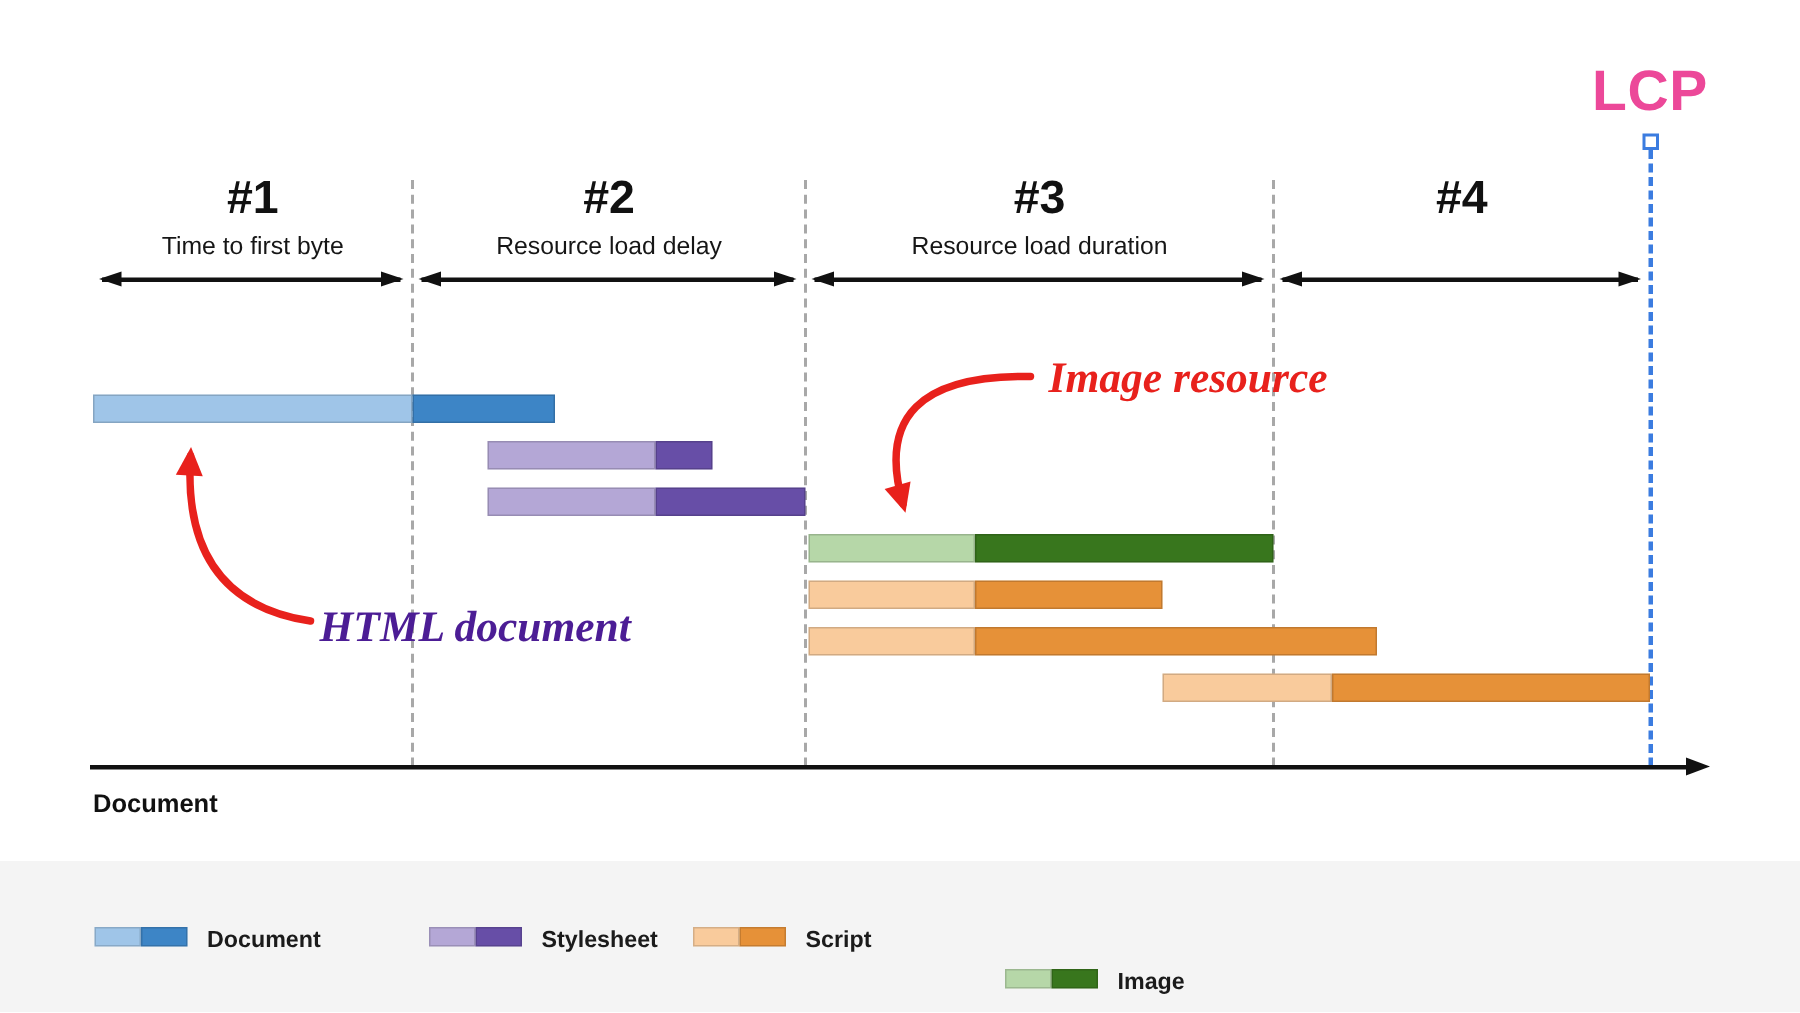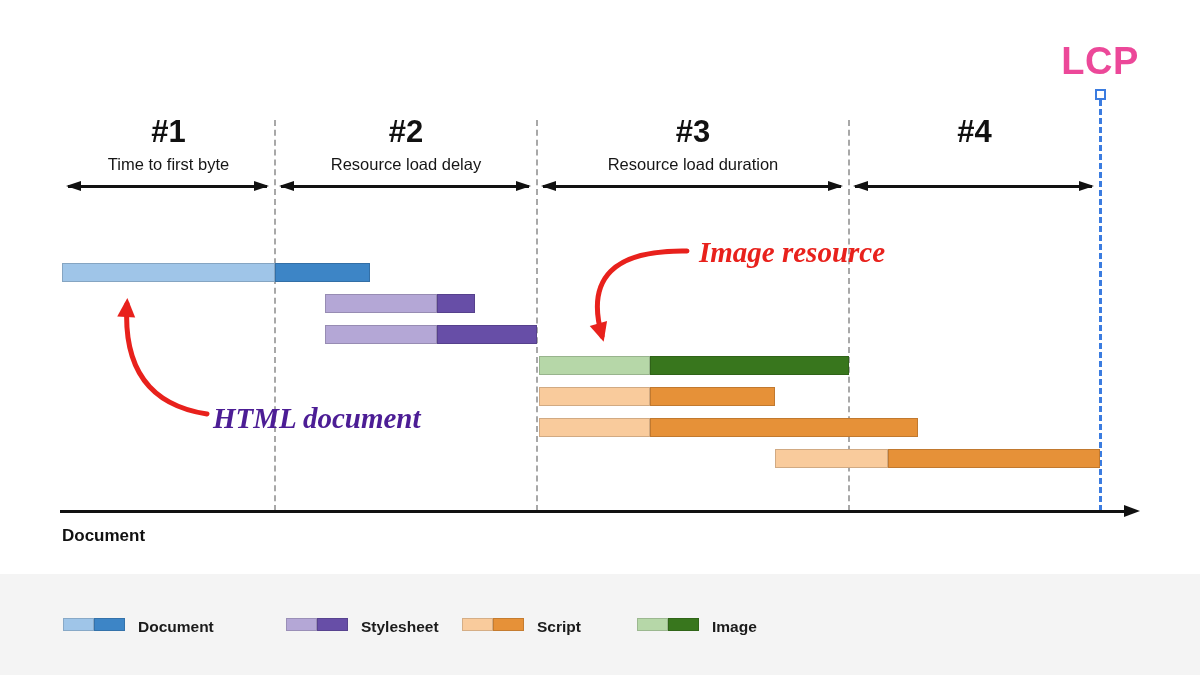--- a/index.html
+++ b/index.html
@@ -147,21 +147,21 @@
         </div>
         <div class="legend-label">Stylesheet</div>
       </div>
       <div class="legend-item" style="left: 462px;">
         <div class="legend-swatch">
           <span style="background: rgb(249, 203, 156);"></span>
           <span style="background: rgb(230, 145, 56);"></span>
         </div>
         <div class="legend-label">Script</div>
       </div>
-      <div class="legend-item" style="left: 637px;">
+      <div class="legend-item" style="left: 670px; margin-top: 28px;">
         <div class="legend-swatch">
           <span style="background: rgb(182, 215, 168);"></span>
           <span style="background: rgb(56, 118, 29);"></span>
         </div>
         <div class="legend-label">Image</div>
       </div>
     </div>
 </div>
 
 </body></html>

